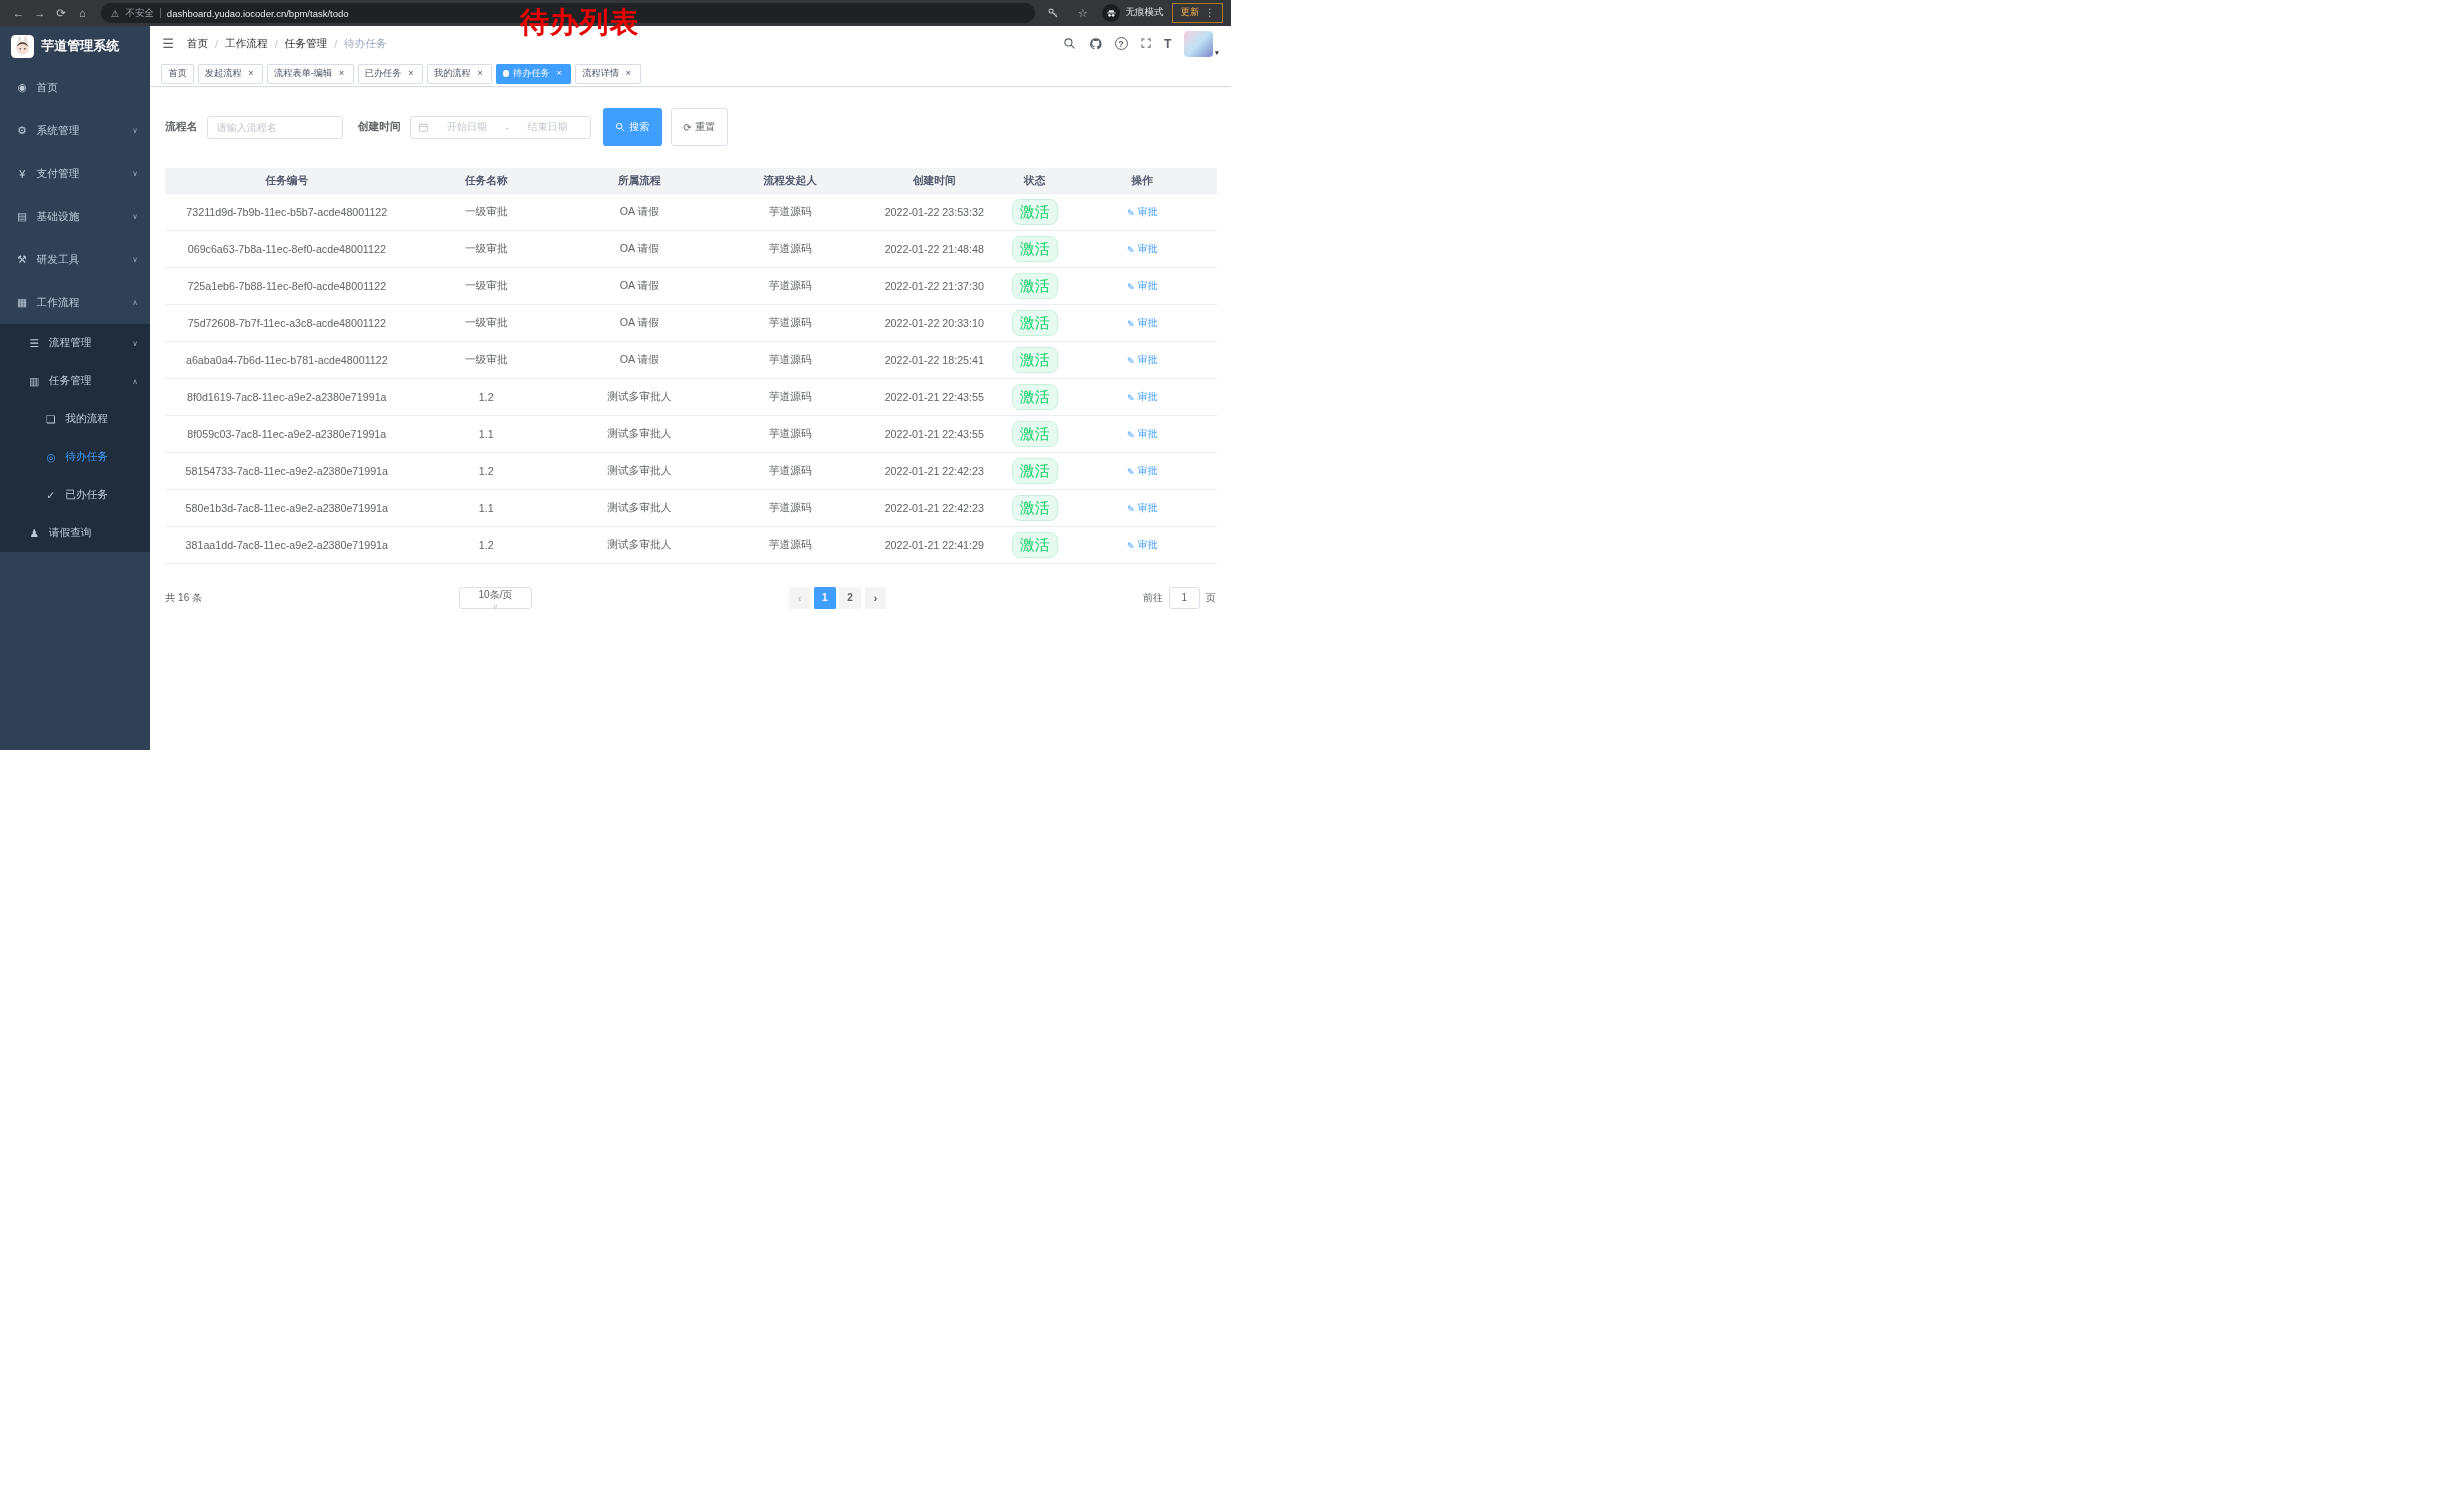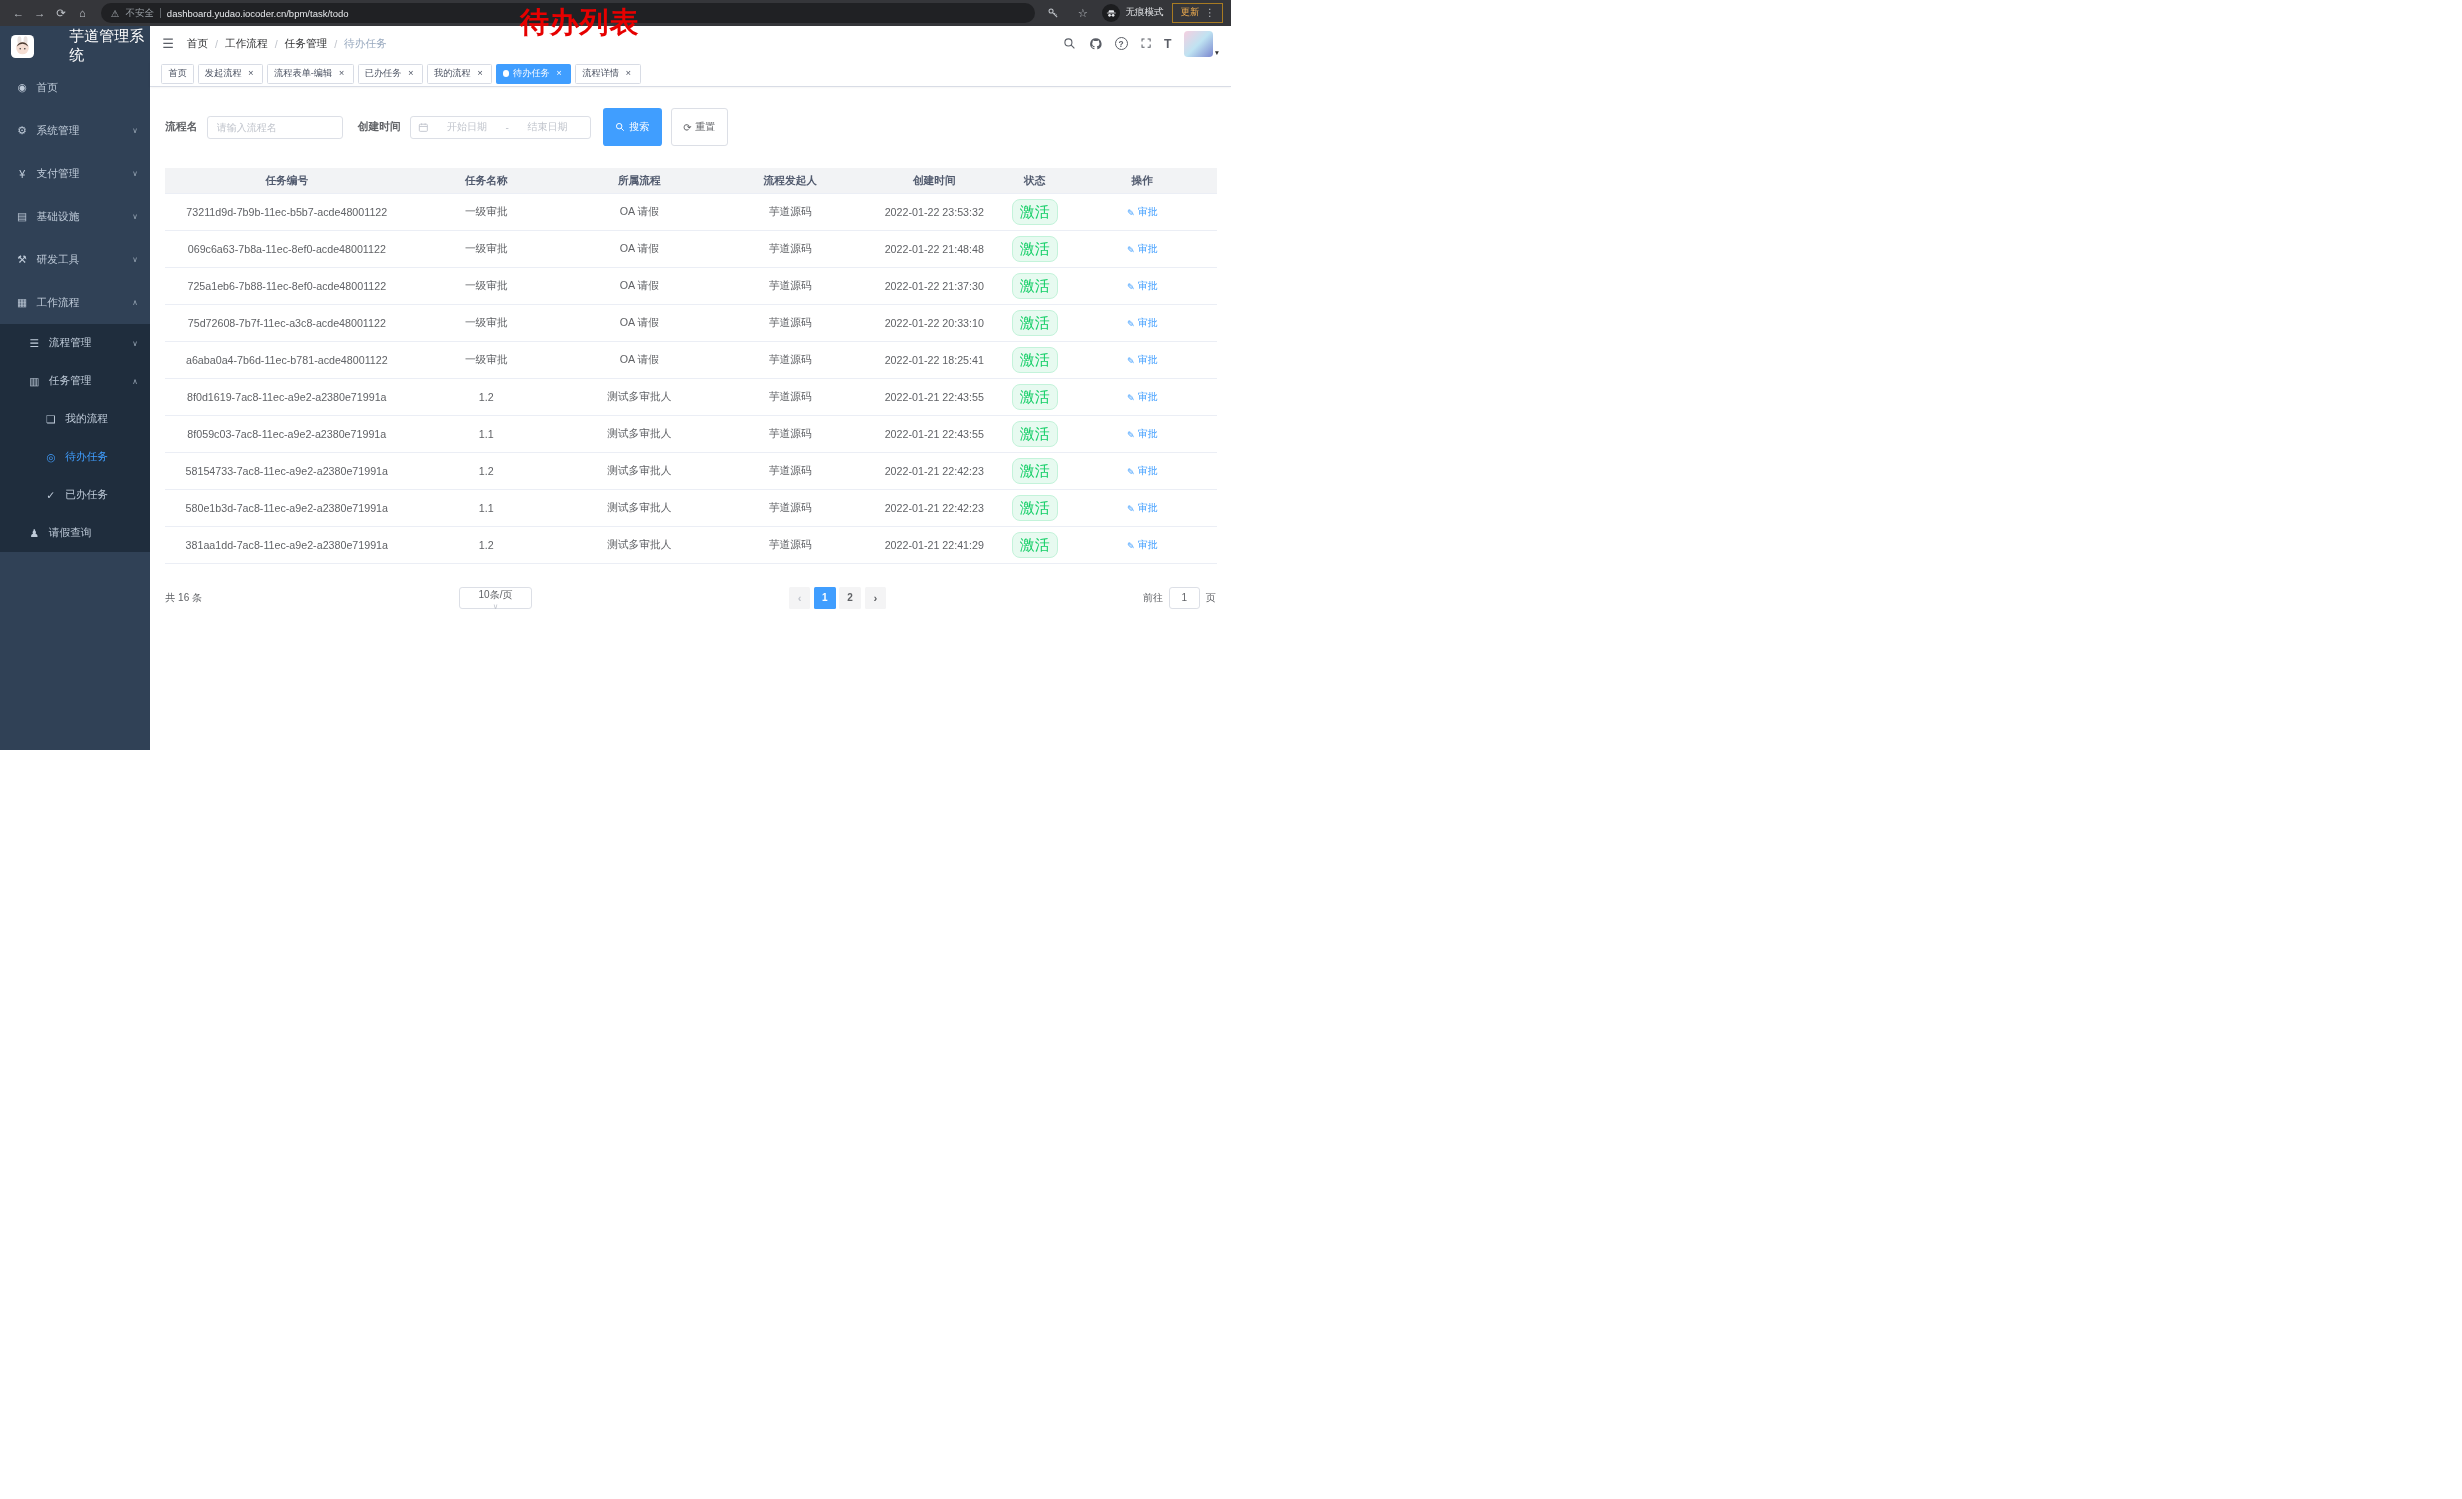--- a/index.html
+++ b/index.html
@@ -24,21 +24,21 @@
                   display: flex; align-items: center; justify-content: center; color: #e8eaed; }
   .incog-label { color: #e8eaed; font-size: 9.5px; }
   .update-pill { height: 20px; border: 0.8px solid #a87b22; border-radius: 0; display: flex;
                  align-items: center; gap: 5.3px; padding: 0 7.6px; color: #f0ad4e; font-size: 9.5px; cursor: pointer; }
   .update-pill .dots { color: #bdc1c6; font-size: 10px; }
 
   
   .app { display: flex; height: 724px; }
   .sidebar { width: 150px; background: #304156; flex-shrink: 0; color: #bfcbd9; overflow: hidden; }
   .logo { height: 40px; display: flex; align-items: center; gap: 7.6px; padding-left: 10.7px; cursor: pointer; }
-  .logo-title { color: #fff; font-weight: normal; font-size: 15px; margin-left: 28px; }
+  .logo-title { color: #fff; font-weight: bold; font-size: 13px; }
   .menu-item { height: 43px; display: flex; align-items: center; gap: 7.6px; padding-left: 15.3px;
                font-size: 10.7px; cursor: pointer; }
   .menu-item .mi { width: 13.7px; text-align: center; font-size: 10.7px; flex-shrink: 0; }
   .menu-item .chev { margin-left: auto; margin-right: 12.2px; font-size: 7.6px; color: #96a4b3; }
   .sub-l2 { background: #1f2d3d; }
   .sub-l2 > .menu-item { height: 38px; padding-left: 27.5px; }
   .sub-l3 > .menu-item { height: 38px; padding-left: 44px; background: #1f2d3d; }
   .menu-item.active { color: #409eff; }
 
   .main { flex: 1; display: flex; flex-direction: column; min-width: 0; background: #fff; }

